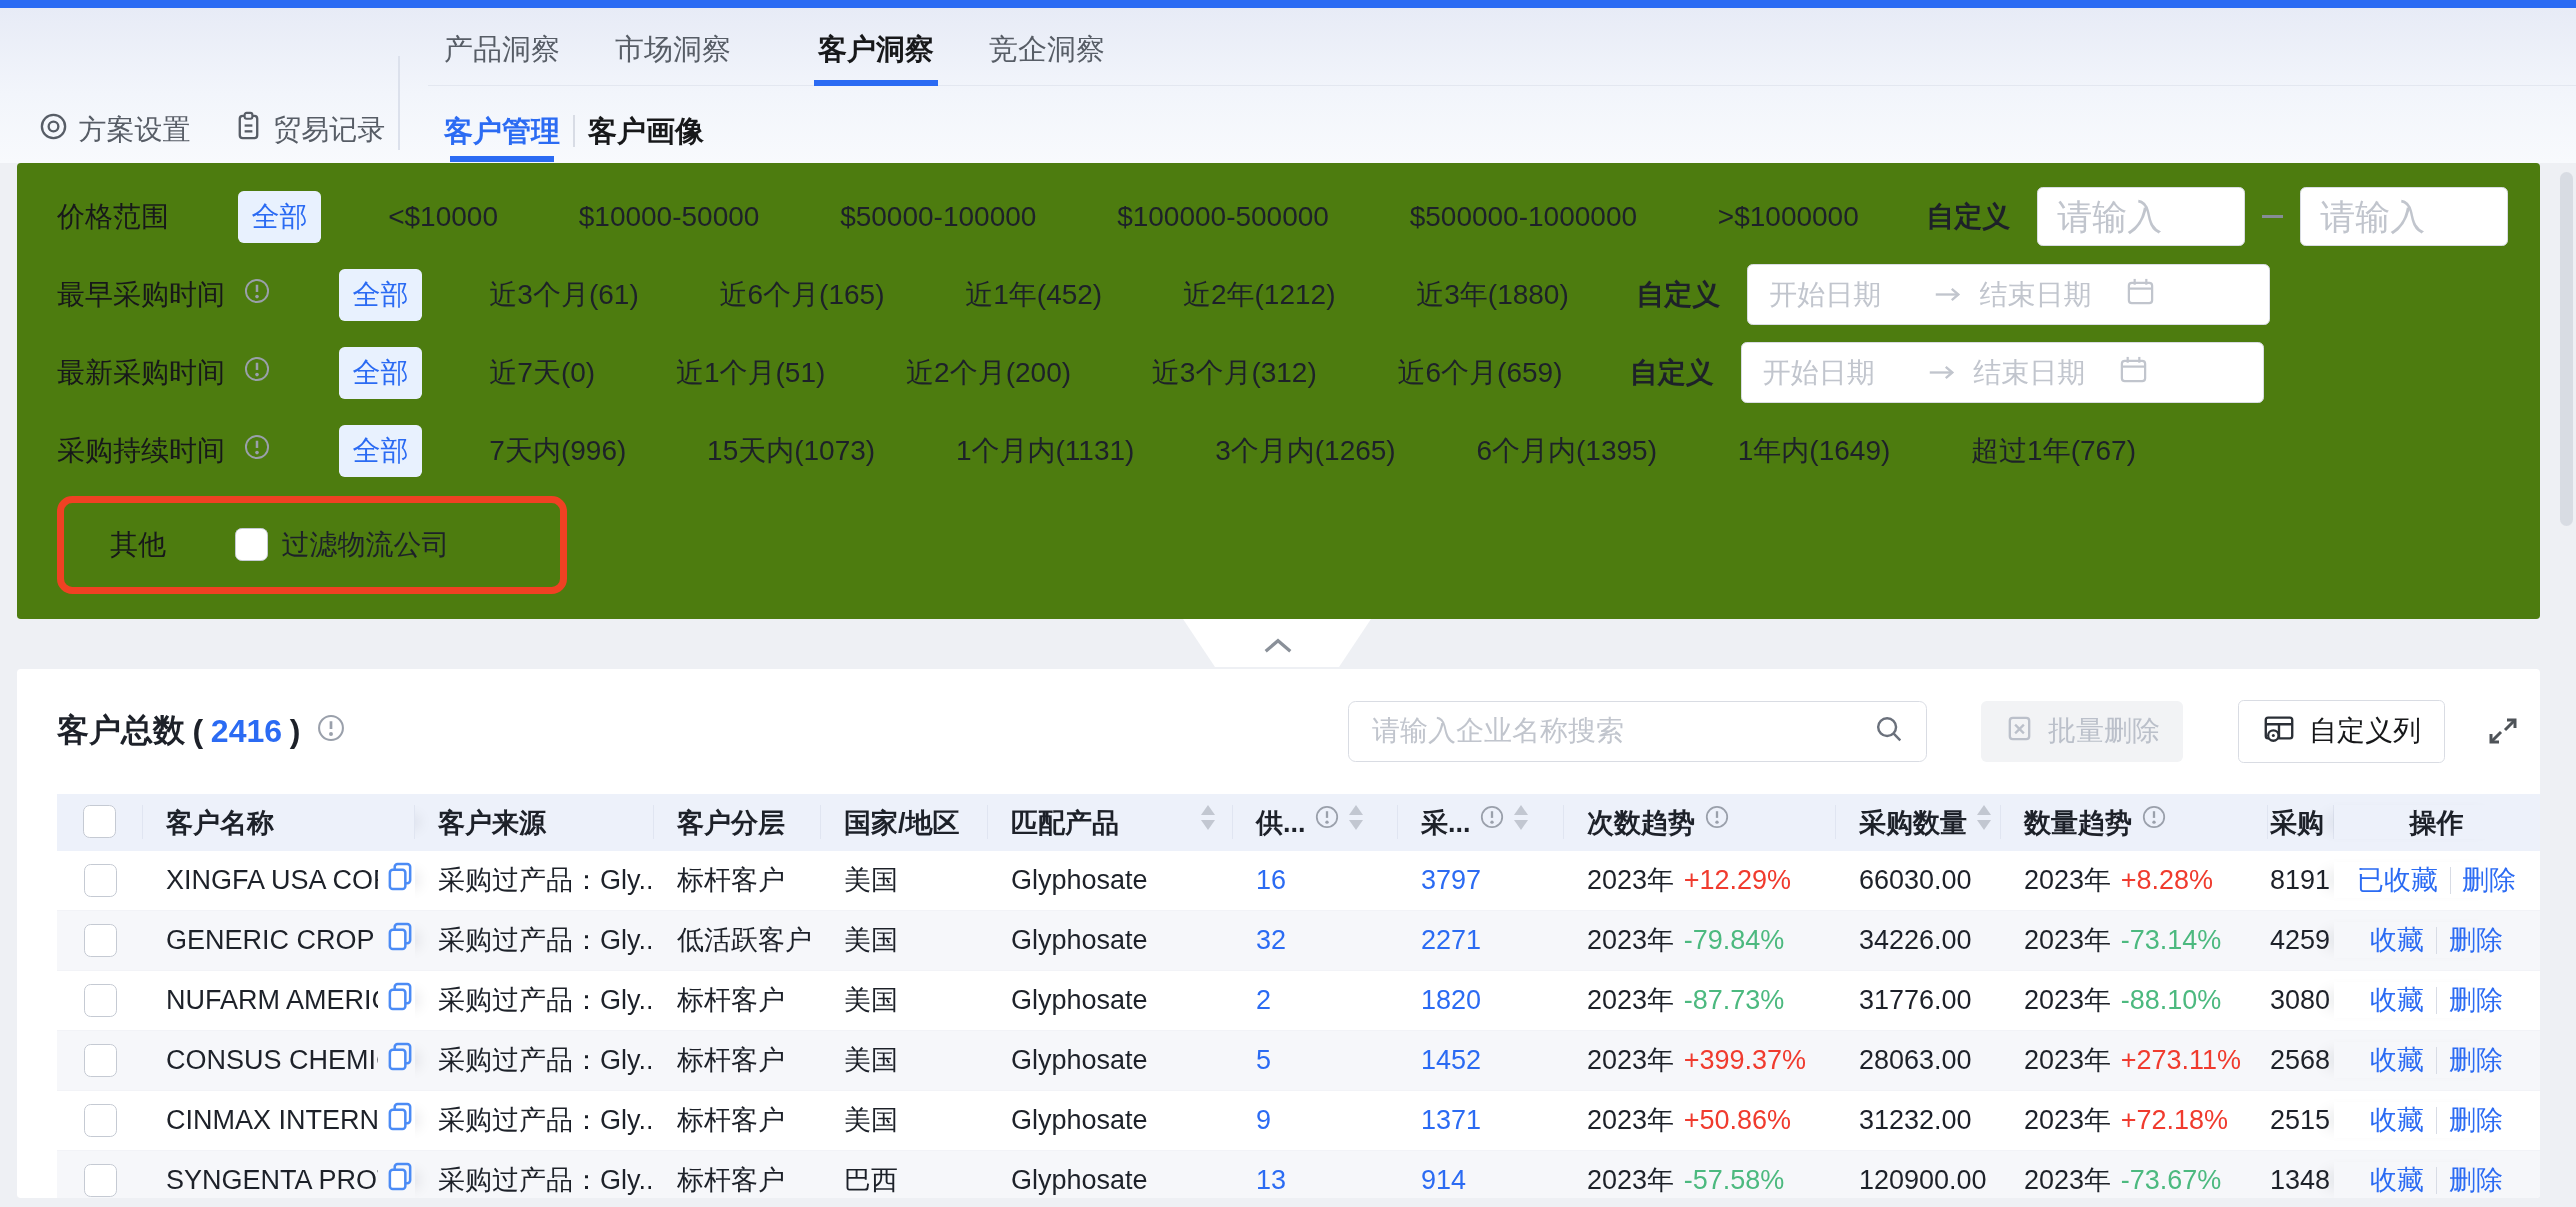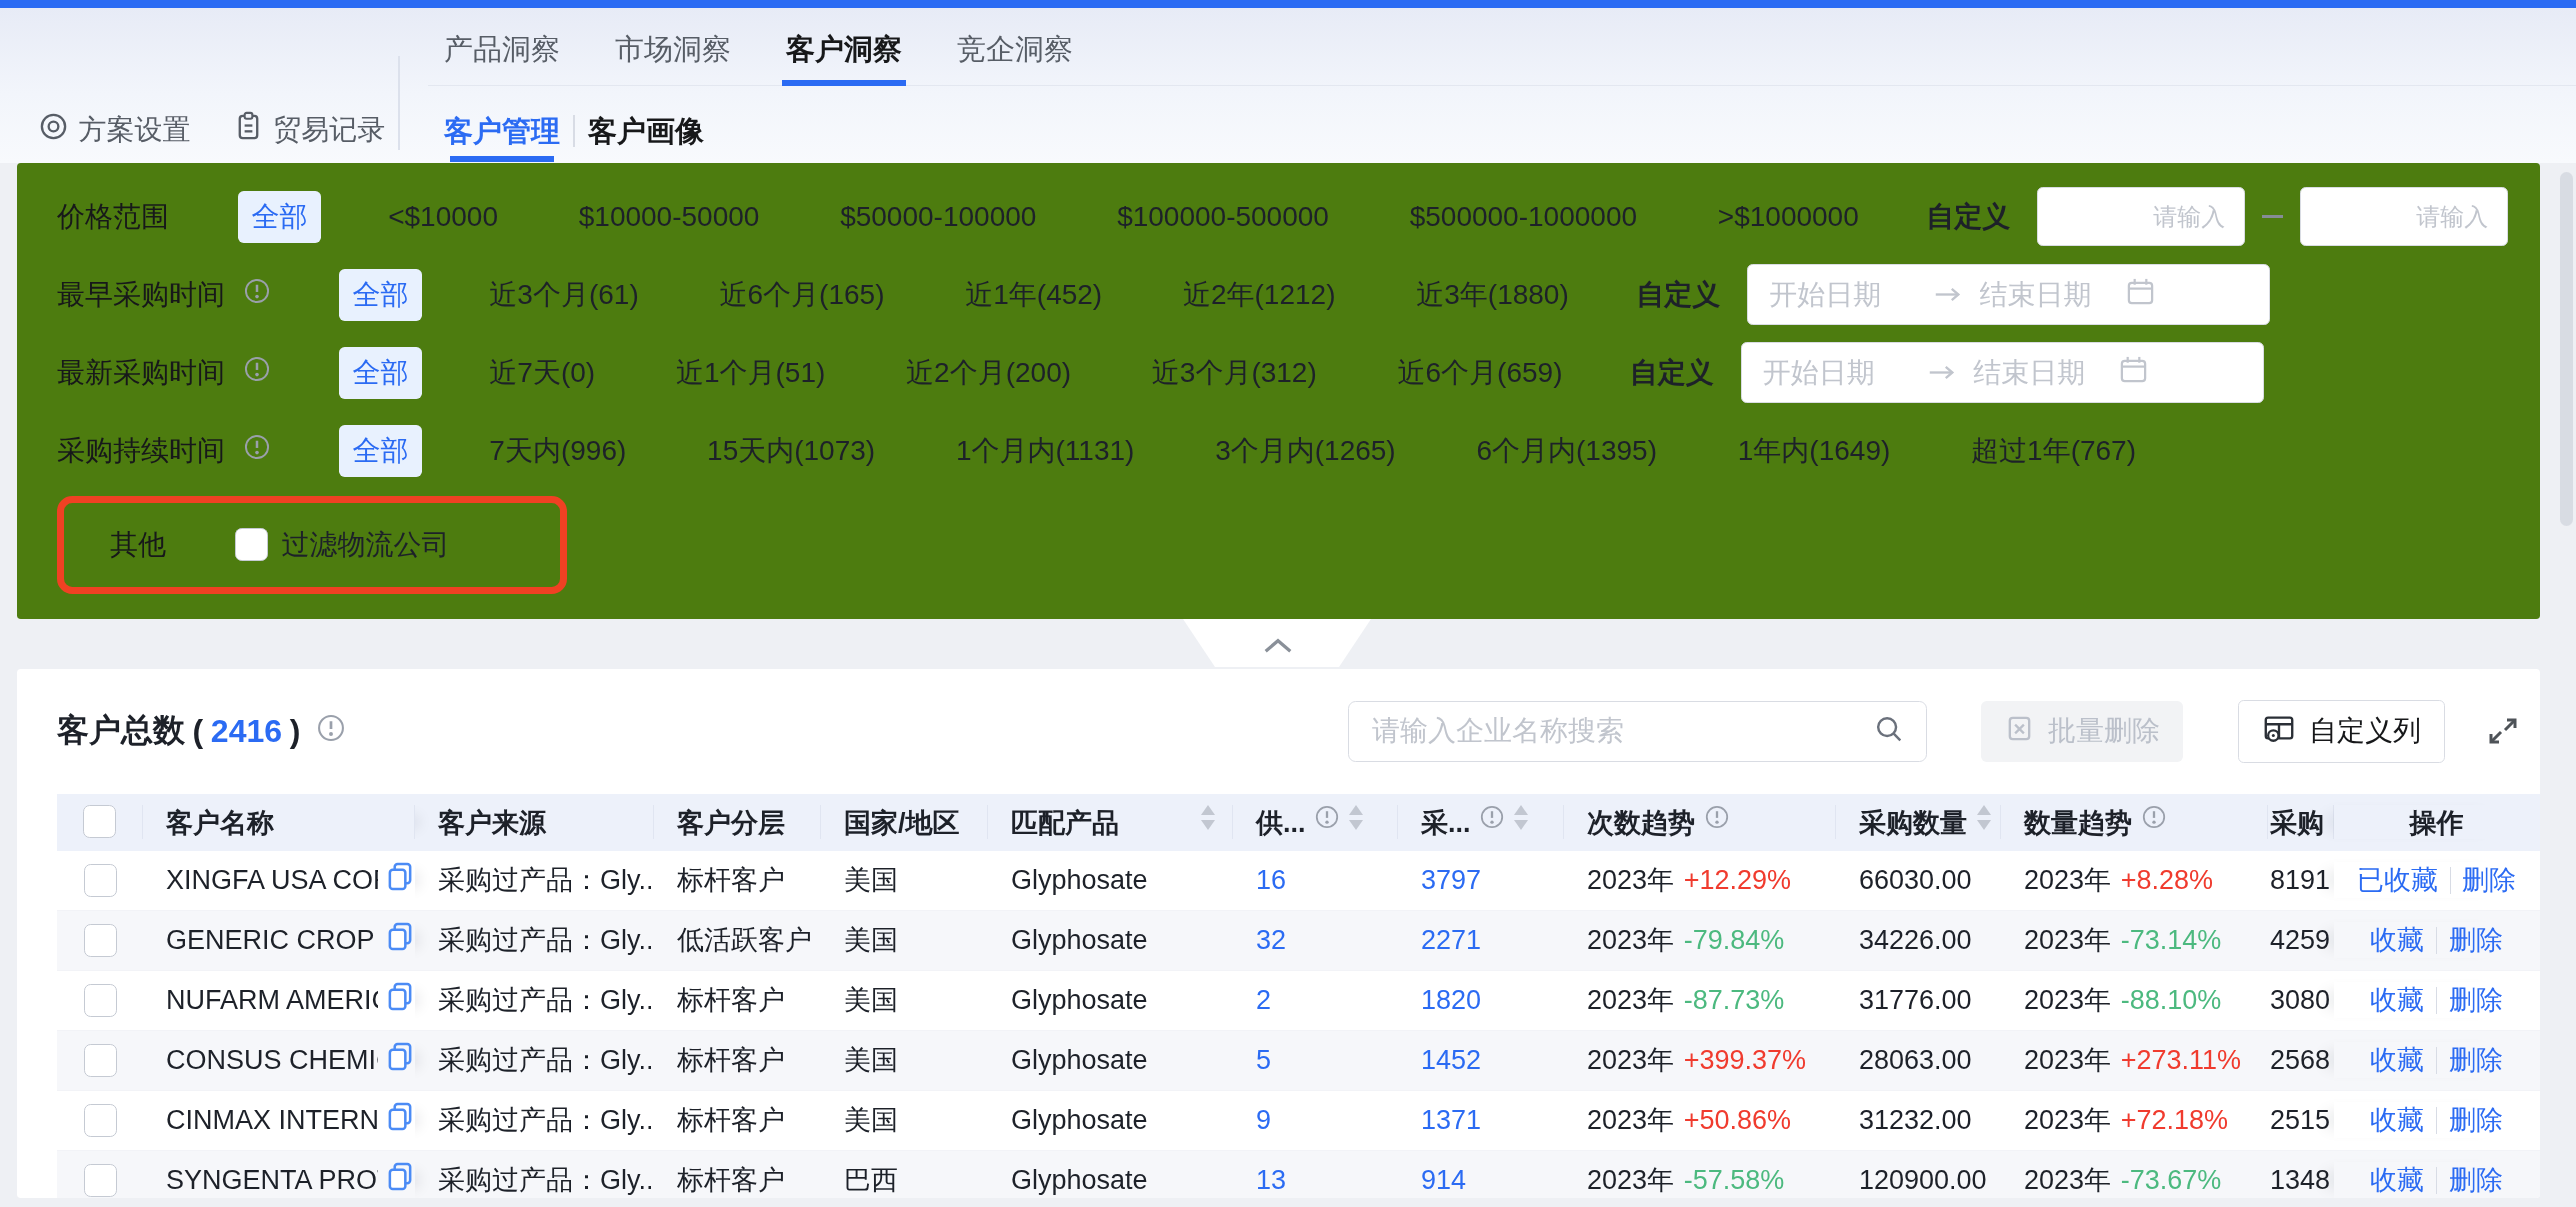--- a/index.html
+++ b/index.html
@@ -15,41 +15,41 @@
 
   
   header{position:relative;height:155px;background:linear-gradient(180deg,#e7ebf6 0%,#f2f5fb 55%,#f8fafd 100%);}
   .back-title{position:absolute;left:34px;top:21px;display:flex;align-items:center;gap:15.3px;}
   .back-title h1{margin:0;font-size:38px;font-weight:700;letter-spacing:1px;}
   .hdr-actions{position:absolute;left:38px;top:103px;display:flex;gap:42px;font-size:28px;color:var(--gray);}
   .hdr-action{display:flex;align-items:center;gap:9.6px;cursor:pointer;}
   .hdr-divider{position:absolute;left:398px;top:48px;width:1.9px;height:94px;background:#dce1ec;}
   .tabs{position:absolute;left:444px;top:23px;display:flex;gap:55px;font-size:29px;color:var(--gray);}
   .tab{position:relative;line-height:36px;cursor:pointer;}
-  .tab.active{color:#17181a;font-weight:700;}
+  .tab.active{color:#17181a;font-weight:700;margin-left:32px;}
   .tab.active::after{content:"";position:absolute;left:-3.8px;right:-3.8px;bottom:-19px;height:5.7px;background:var(--blue);z-index:2;}
   .tabs-rule{position:absolute;left:428px;right:0;top:77px;height:1.9px;background:#e3e7f0;}
   .subtabs{position:absolute;left:444px;top:105px;display:flex;align-items:center;gap:13px;font-size:29px;}
   .subtab{position:relative;line-height:36px;cursor:pointer;color:#17181a;font-weight:700;}
   .subtab.active{color:var(--blue);}
   .subtab.active::after{content:"";position:absolute;left:5.7px;right:5.7px;bottom:-13.4px;height:5.7px;background:var(--blue);}
   .subtab-sep{width:1.9px;height:32px;background:#d8dce5;}
 
   
   .filter-panel{position:relative;margin:0 36px 50px 17px;background:#4d7c0f;border-radius:3.8px;
                 padding:15.3px 0 25px 40px;}
   .frow{display:flex;align-items:center;min-height:78px;font-size:28px;}
   .flabel{display:flex;align-items:center;gap:9.6px;margin-right:69px;color:#17181a;white-space:nowrap;}
   .fopts{display:flex;align-items:center;flex-wrap:nowrap;}
   .fopt{margin-right:54px;cursor:pointer;white-space:nowrap;padding:6.7px 13.4px;border-radius:5.7px;}
   .fopt.selected{background:var(--chip-bg);color:var(--blue);}
   .fcustom{margin-right:27px;font-weight:700;white-space:nowrap;}
   .mini-input{width:168px;height:57px;border:1.9px solid var(--input-border);border-radius:5.7px;
-              padding:0 19px;font-size:24px;color:var(--text);outline:none;background:#fff;
-              font-family:"Liberation Sans",sans-serif;text-align:right;}
+              padding:0 19px;font-size:35px;color:var(--text);outline:none;background:#fff;
+              font-family:"Liberation Sans",sans-serif;}
   .range-dash{width:21px;height:2.9px;background:#868c96;margin:0 17px;}
   .date-range{display:flex;align-items:center;width:483px;height:59px;border:1.9px solid var(--input-border);
               border-radius:5.7px;padding:0 19px;background:#fff;}
   .ghost-input{border:none;outline:none;width:161px;font-size:28px;color:var(--text);background:transparent;
                font-family:"Liberation Sans",sans-serif;}
   .ghost-input.end{width:143px;}
   input::placeholder{color:var(--ph);}
   .other-box{display:inline-flex;align-items:center;border:7.6px solid var(--hl-red);border-radius:15.3px;
              padding:23px 111px 23px 46px;margin-top:5.7px;font-family:Liberation Serif, serif;}
   .cbx{width:31px;height:31px;border:1.9px solid #c5cad3;border-radius:6.7px;background:#fff;flex:none;}

